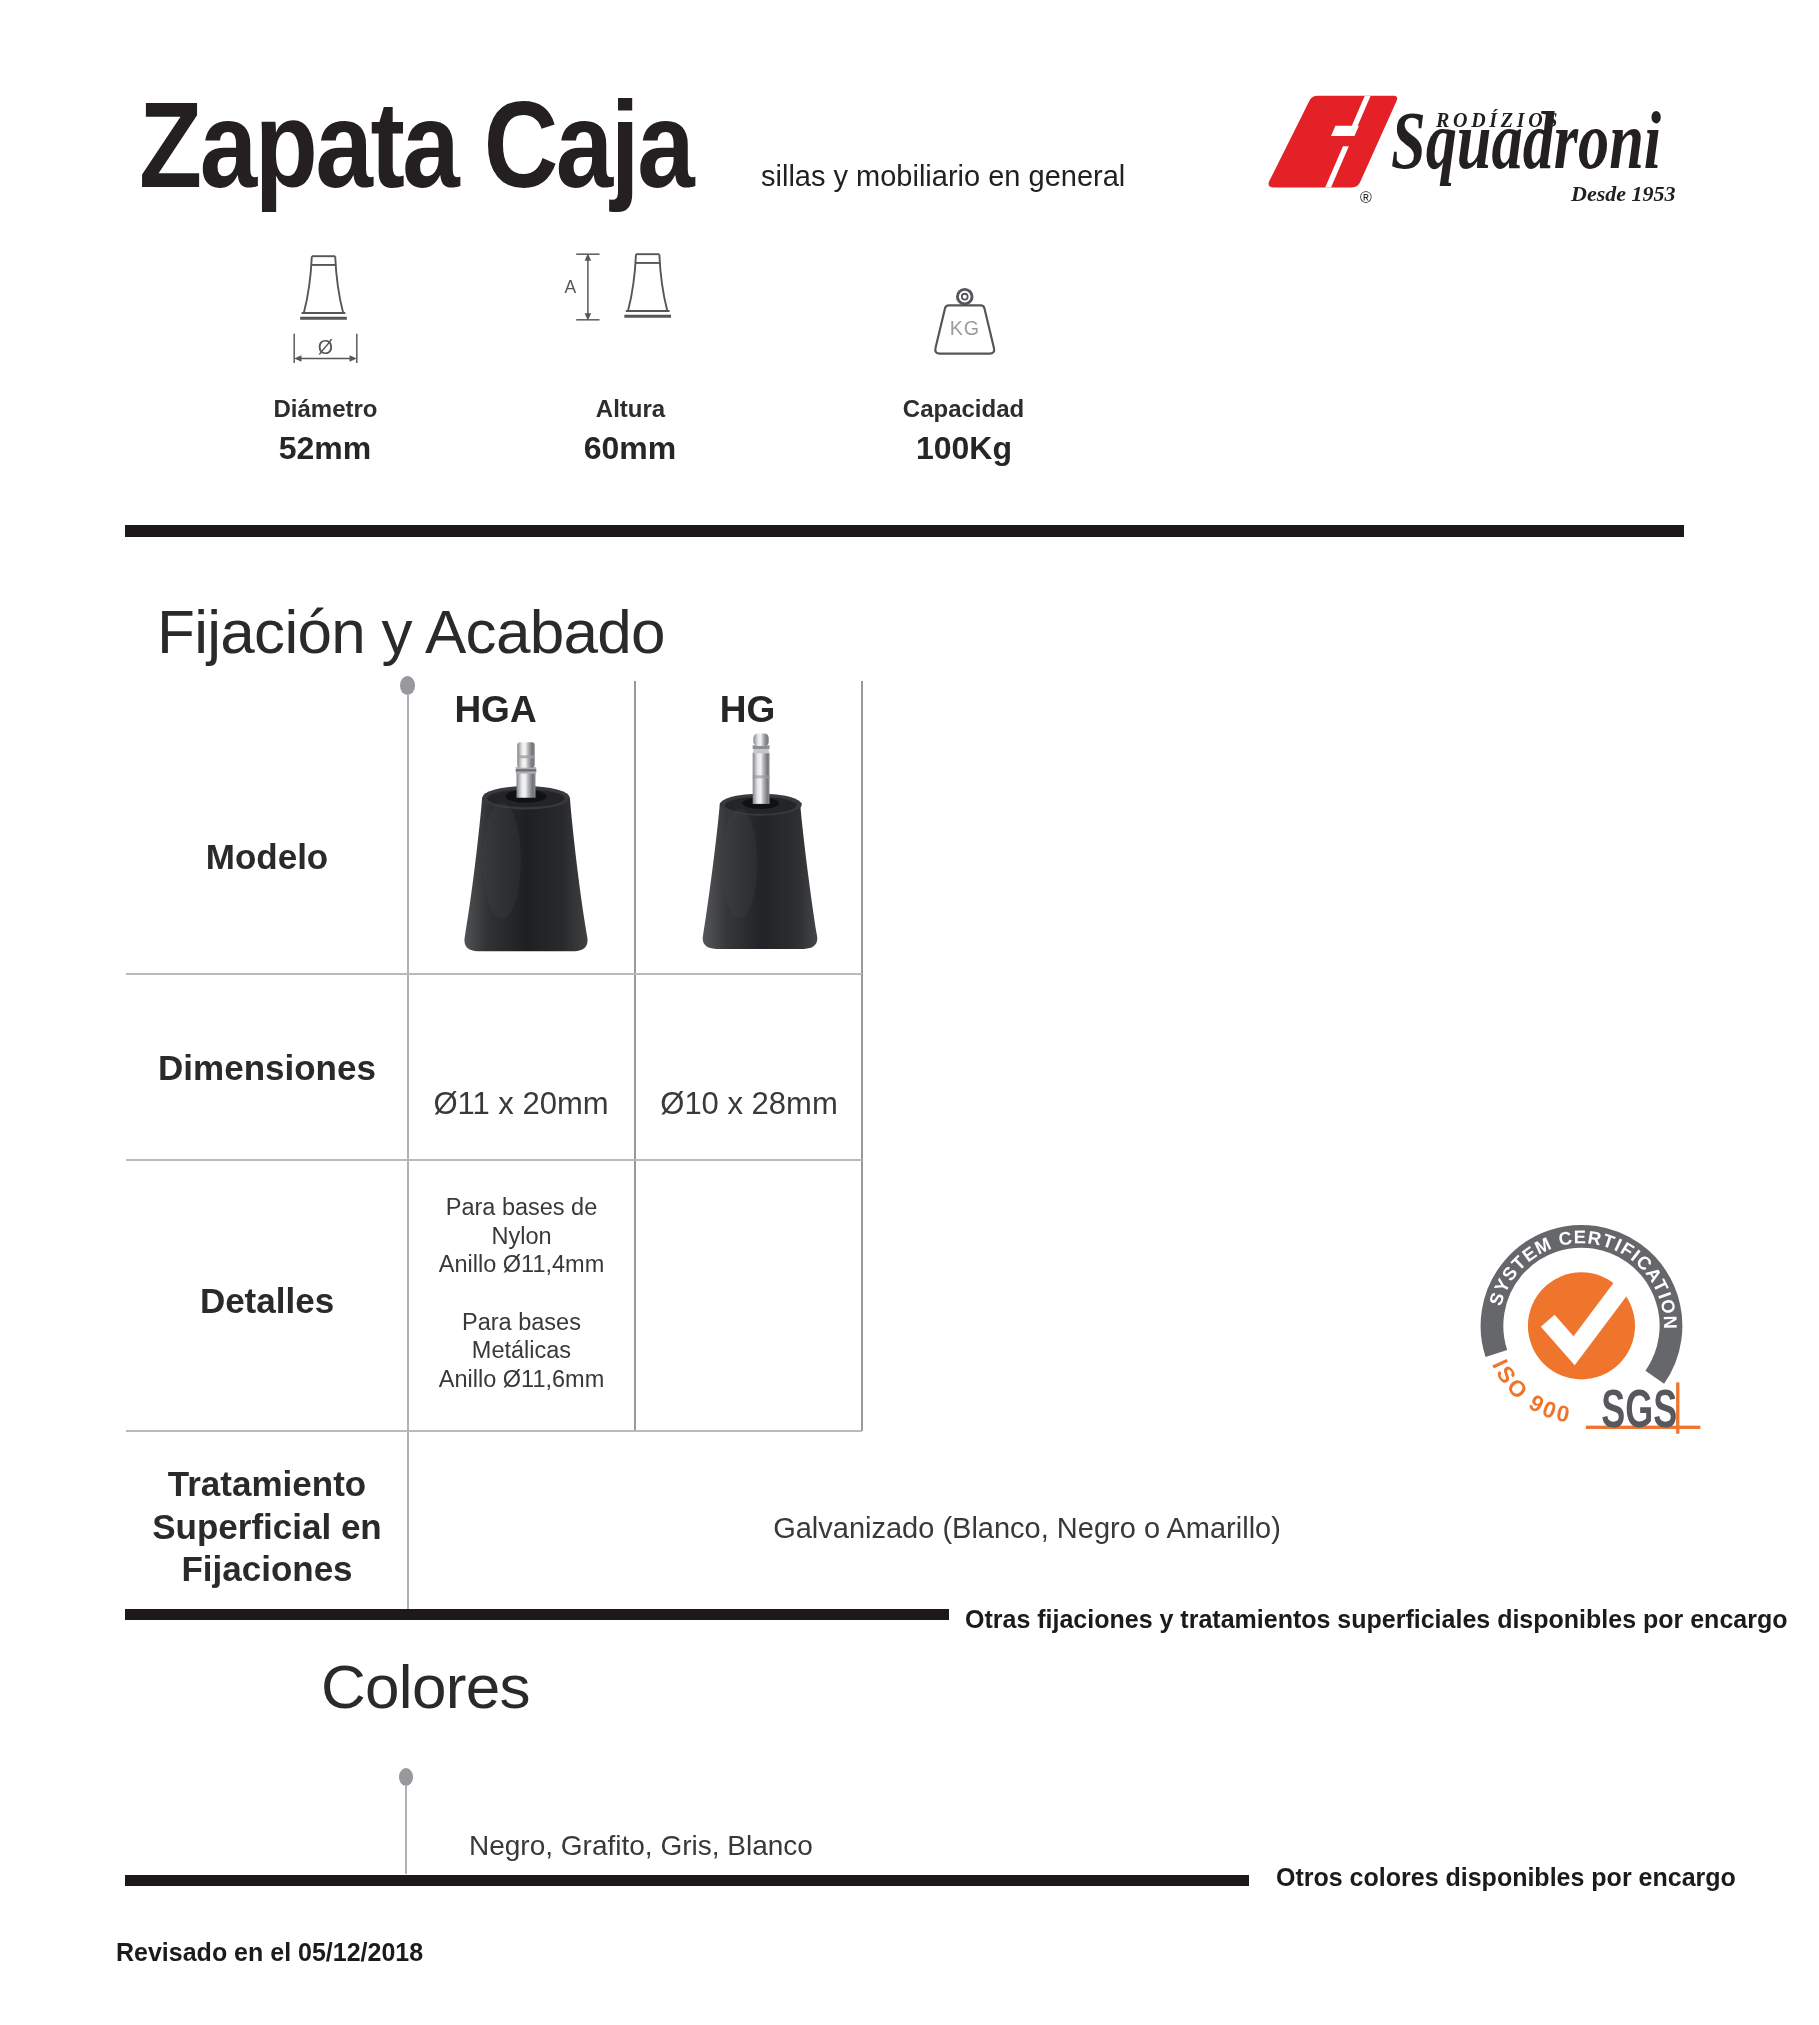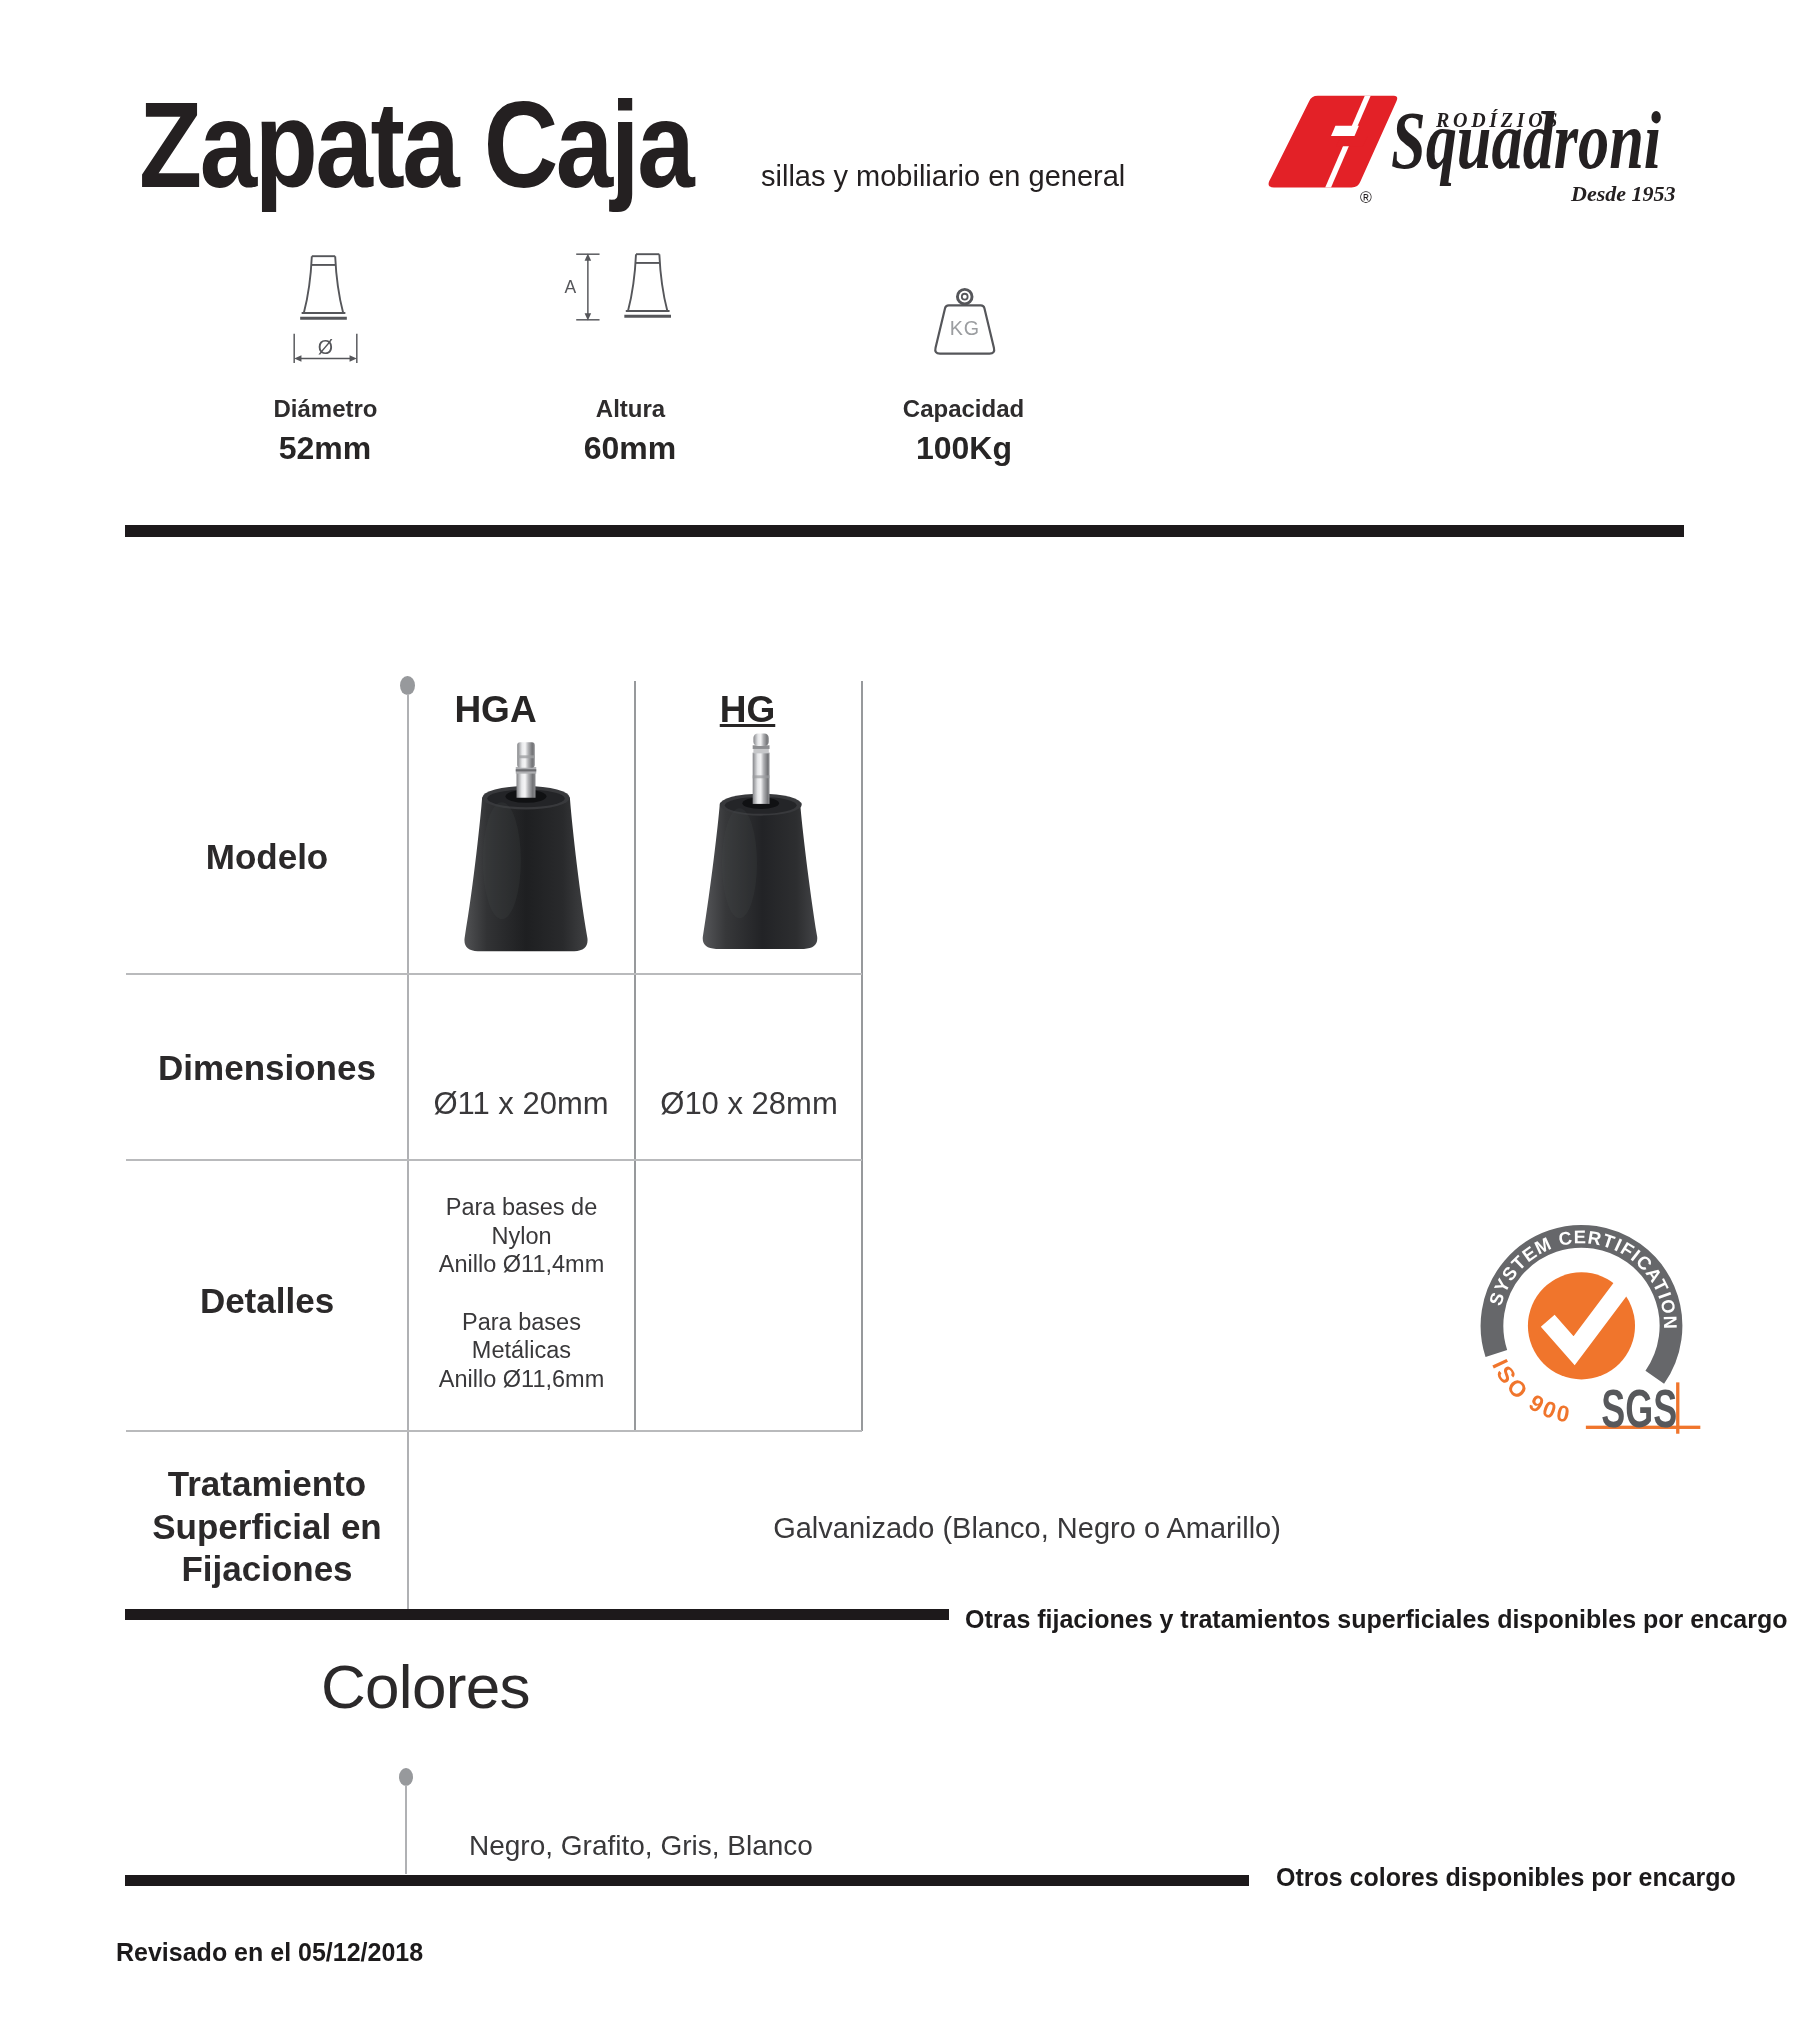--- a/index.html
+++ b/index.html
@@ -95,31 +95,32 @@
     <circle cx="57" cy="16" r="10" fill="none" stroke="#55565a" stroke-width="4"></circle>
     <circle cx="57" cy="16" r="4" fill="none" stroke="#55565a" stroke-width="2.5"></circle>
     <path d="M35,28 H79 Q83,28 84,32 L97,86 Q99,94 91,94 H23 Q15,94 17,86 L30,32 Q31,28 35,28 Z" fill="#ffffff" stroke="#55565a" stroke-width="3"></path>
     <text x="57" y="68" text-anchor="middle" font-size="27" letter-spacing="1" fill="#9b9da0">KG</text>
   </svg>
   <div class="abs speclabel ctr" style="left:890px;top:395px;width:147px;">Capacidad</div>
   <div class="abs specvalue ctr" style="left:876px;top:430px;width:176px;">100Kg</div>
 
   <div class="abs bar" style="left:125px;top:525px;width:1559px;height:11.7px;"></div>
 
+  <div class="abs sectiontitle" style="left:157px;top:601px;">Fijación y Acabado</div>
 
   <div class="abs dot" style="left:400px;top:676px;width:14.7px;height:19px;"></div>
   <div class="abs" style="left:407px;top:694px;width:1.5px;height:915px;background:#b0b1b4;"></div>
   <div class="abs vline" style="left:634px;top:681px;width:1.5px;height:750px;"></div>
   <div class="abs vline" style="left:861px;top:681px;width:1.5px;height:750px;"></div>
   <div class="abs grayline" style="left:126px;top:973px;width:736px;height:2.2px;"></div>
   <div class="abs grayline" style="left:126px;top:1159px;width:736px;height:2.2px;"></div>
   <div class="abs grayline" style="left:126px;top:1430px;width:736px;height:2.2px;"></div>
 
   <div class="abs colhead ctr" style="left:415px;top:689px;width:161px;">HGA</div>
-  <div class="abs colhead ctr" style="left:667px;top:689px;width:161px;text-decoration:underline;">HG</div>
+  <div class="abs colhead ctr" style="left:667px;top:689px;width:161px;">HG</div>
 
   <div class="abs rowlabel ctr" style="left:126px;top:836px;width:282px;">Modelo</div>
 
   <svg class="abs" style="left:458px;top:736px;" width="136" height="220" viewBox="0 0 186 300">
     <defs>
       <linearGradient id="met1" x1="0" y1="0" x2="1" y2="0">
         <stop offset="0" stop-color="#808184"></stop>
           <stop offset="0.28" stop-color="#e9eaec"></stop>
         <stop offset="0.45" stop-color="#f6f6f7"></stop>
           <stop offset="0.62" stop-color="#b4b5b8"></stop>

